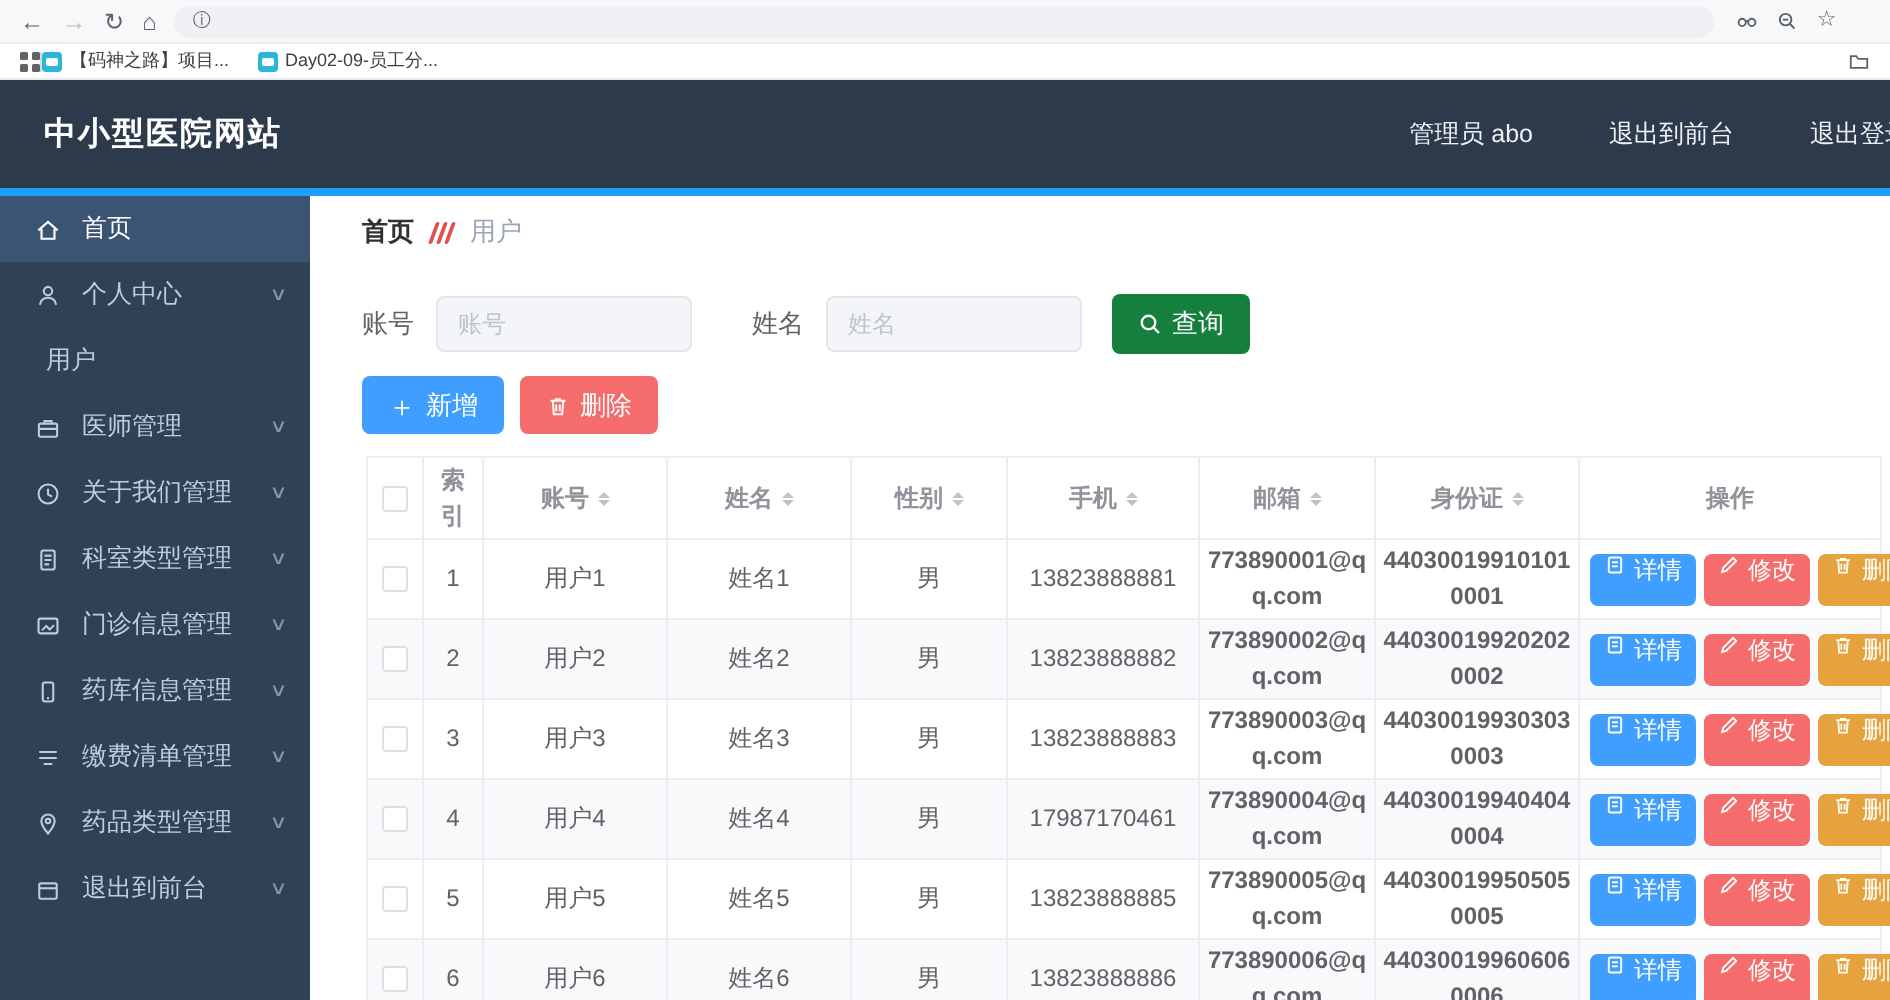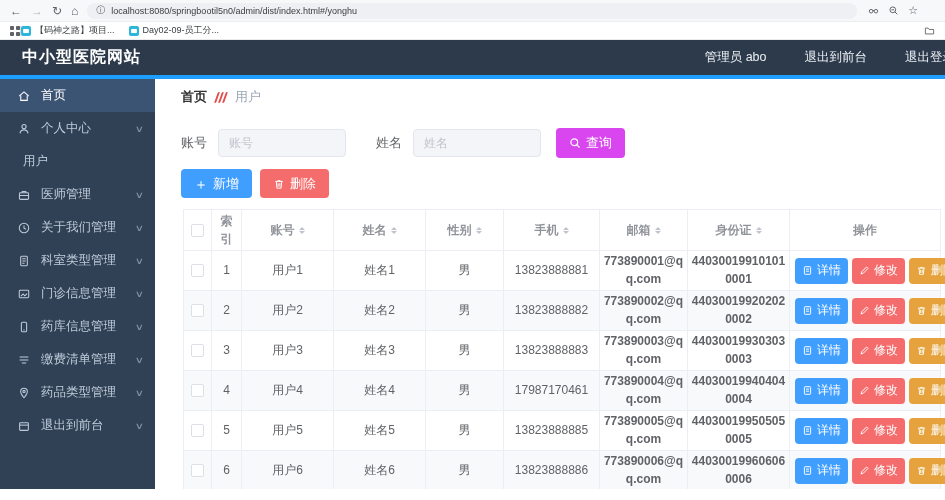--- a/index.html
+++ b/index.html
@@ -20,21 +20,21 @@
   .bookmarks { height:18px; background:#FFFFFF; border-bottom:1px solid #E9EAEC; display:flex; align-items:center; padding:0 10px; }
   .grid-ic svg { width:10px; height:10px; display:block; }
   .bm-div { width:1px; height:10px; background:#DADCE0; }
   .bm-item { display:flex; align-items:center; gap:4px; font-size:9px; color:#3C4043; cursor:pointer; }
   .favicon { width:10px; height:10px; border-radius:2px; background:#2CB6D9; position:relative; }
   .favicon:after { content:""; position:absolute; left:2px; top:3px; width:6px; height:4px; border-radius:1px; background:#fff; }
   .bm-right { margin-left:auto; }
   .bm-right svg { width:11px; height:11px; display:block; }
 
   
-  .app-header { height:35px; background:#2D3A4B; display:flex; align-items:center; padding:0 22px; }
+  .app-header { height:54px; background:#2D3A4B; display:flex; align-items:center; padding:0 22px; }
   .app-title { color:#FFFFFF; font-size:16px; font-weight:bold; letter-spacing:1px; }
   .header-right { margin-left:auto; display:flex; align-items:center; gap:38px; color:#EDF1F6; font-size:12.5px; }
   .header-right span { cursor:pointer; white-space:nowrap; }
   .hdr-logout { max-width:40px; overflow:hidden; margin-right:-22px; }
   .accent-line { height:4px; background:#1E9FFF; }
 
   
   .main { display:flex; height:410px; }
   .sidebar { width:155px; background:#304156; flex:none; }
   .side-item { height:33px; display:flex; align-items:center; padding:0 12px 0 17px; color:#BFCBD9; font-size:12.5px; gap:10px; cursor:pointer; }
@@ -52,21 +52,21 @@
   .bc-sep i { width:2px; height:11px; background:#E0514F; border-radius:1px; display:block; }
 
   
   .filter-row { margin:13px 0 0 26px; display:flex; align-items:center; gap:9px; font-size:13px; color:#606266; }
   .f-label { margin-right:2px; }
   .f-input { width:128px; height:28px; background:#F3F5F9; border:1px solid #E3E6EC; border-radius:4px; padding:0 10px; font-size:12px; color:#606266; outline:none; font-family:inherit; }
   .f-input::placeholder { color:#BFC4CC; }
   .f-gap { width:12px; }
   .btn { border:none; border-radius:4px; color:#fff; font-size:13px; display:inline-flex; align-items:center; gap:5px; cursor:pointer; font-family:inherit; }
   .btn svg { width:12px; height:12px; display:block; }
-  .btn-search { height:30px; padding:0 13px; background:#d946ef; margin-left:6px; }
+  .btn-search { height:30px; padding:0 13px; background:#15803d; margin-left:6px; }
   .toolbar-row { margin:11px 0 0 26px; display:flex; gap:8px; }
   .btn-add { height:29px; padding:0 13px; background:#409EFF; }
   .btn-delete { height:29px; padding:0 13px; background:#F56C6C; }
   .plus-g { font-size:14px; line-height:1; }
 
   
   .tbl-wrap { margin:11px 4px 0 28px; }
   table { width:100%; border-collapse:collapse; table-layout:fixed; }
   th, td { border:1px solid #EBEEF5; text-align:center; font-size:12px; vertical-align:middle; }
   th { color:#909399; font-weight:bold; height:41px; padding:2px 3px; line-height:1.5; }
@@ -75,39 +75,38 @@
   .c-check { width:28px; } .c-idx { width:30px; } .c-acc { width:92px; } .c-name { width:92px; }
   .c-gen { width:78px; } .c-phone { width:96px; } .c-mail { width:88px; } .c-id { width:102px; }
   .brk { word-break:break-all;font-weight:bold; }
   .cbx { width:13px; height:13px; border:1px solid #DCDFE6; border-radius:2px; background:#fff; display:inline-block; vertical-align:middle; cursor:pointer; }
   .th-in { display:inline-flex; align-items:center; justify-content:center; }
   .sorts { display:inline-flex; flex-direction:column; margin-left:4px; }
   .sorts i { display:block; width:0; height:0; border:3.5px solid transparent; }
   .sorts .su { border-bottom-color:#C0C4CC; margin-bottom:1px; }
   .sorts .sd { border-top-color:#C0C4CC; }
   .ops { white-space:nowrap; }
-  .rbtn { height:26px; border:none; border-radius:4px; color:#fff; font-size:12px; padding:0 7px; display:inline-flex; align-items:center; gap:4px; margin:0 2px; cursor:pointer; font-family:inherit; vertical-align:middle; }
+  .rbtn { height:26px; border:none; border-radius:4px; color:#fff; font-size:12px; padding:0 7px; display:inline-flex; gap:4px; margin:0 2px; cursor:pointer; font-family:inherit; vertical-align:middle; }
   .rbtn svg { width:11px; height:11px; display:block; }
   .b-detail { background:#409EFF; }
   .b-edit { background:#F56C6C; }
   .b-del { background:#E6A23C; }
 </style>
 </head>
 <body>
 
 <div class="page">
 
   <div class="chrome-top">
     <span class="nav-ic">←</span>
     <span class="nav-ic dis">→</span>
     <span class="nav-ic">↻</span>
     <span class="nav-ic">⌂</span>
     <div class="addr">
       <span class="info-ic">ⓘ</span>
-      <span class="url">localhost:8080/springbootil5n0/admin/dist/index.html#/yonghu</span>
     </div>
     <div class="chrome-right">
       <span class="icn">
         <svg viewBox="0 0 16 16" fill="none" stroke="#5F6368" stroke-width="1.4">
             <circle cx="4.5" cy="9" r="2.6"></circle>
             <circle cx="11.5" cy="9" r="2.6"></circle>
             <path d="M7.1 8.4c.5-.5 1.3-.5 1.8 0"></path>
           </svg>
       </span>
       <span class="icn">

